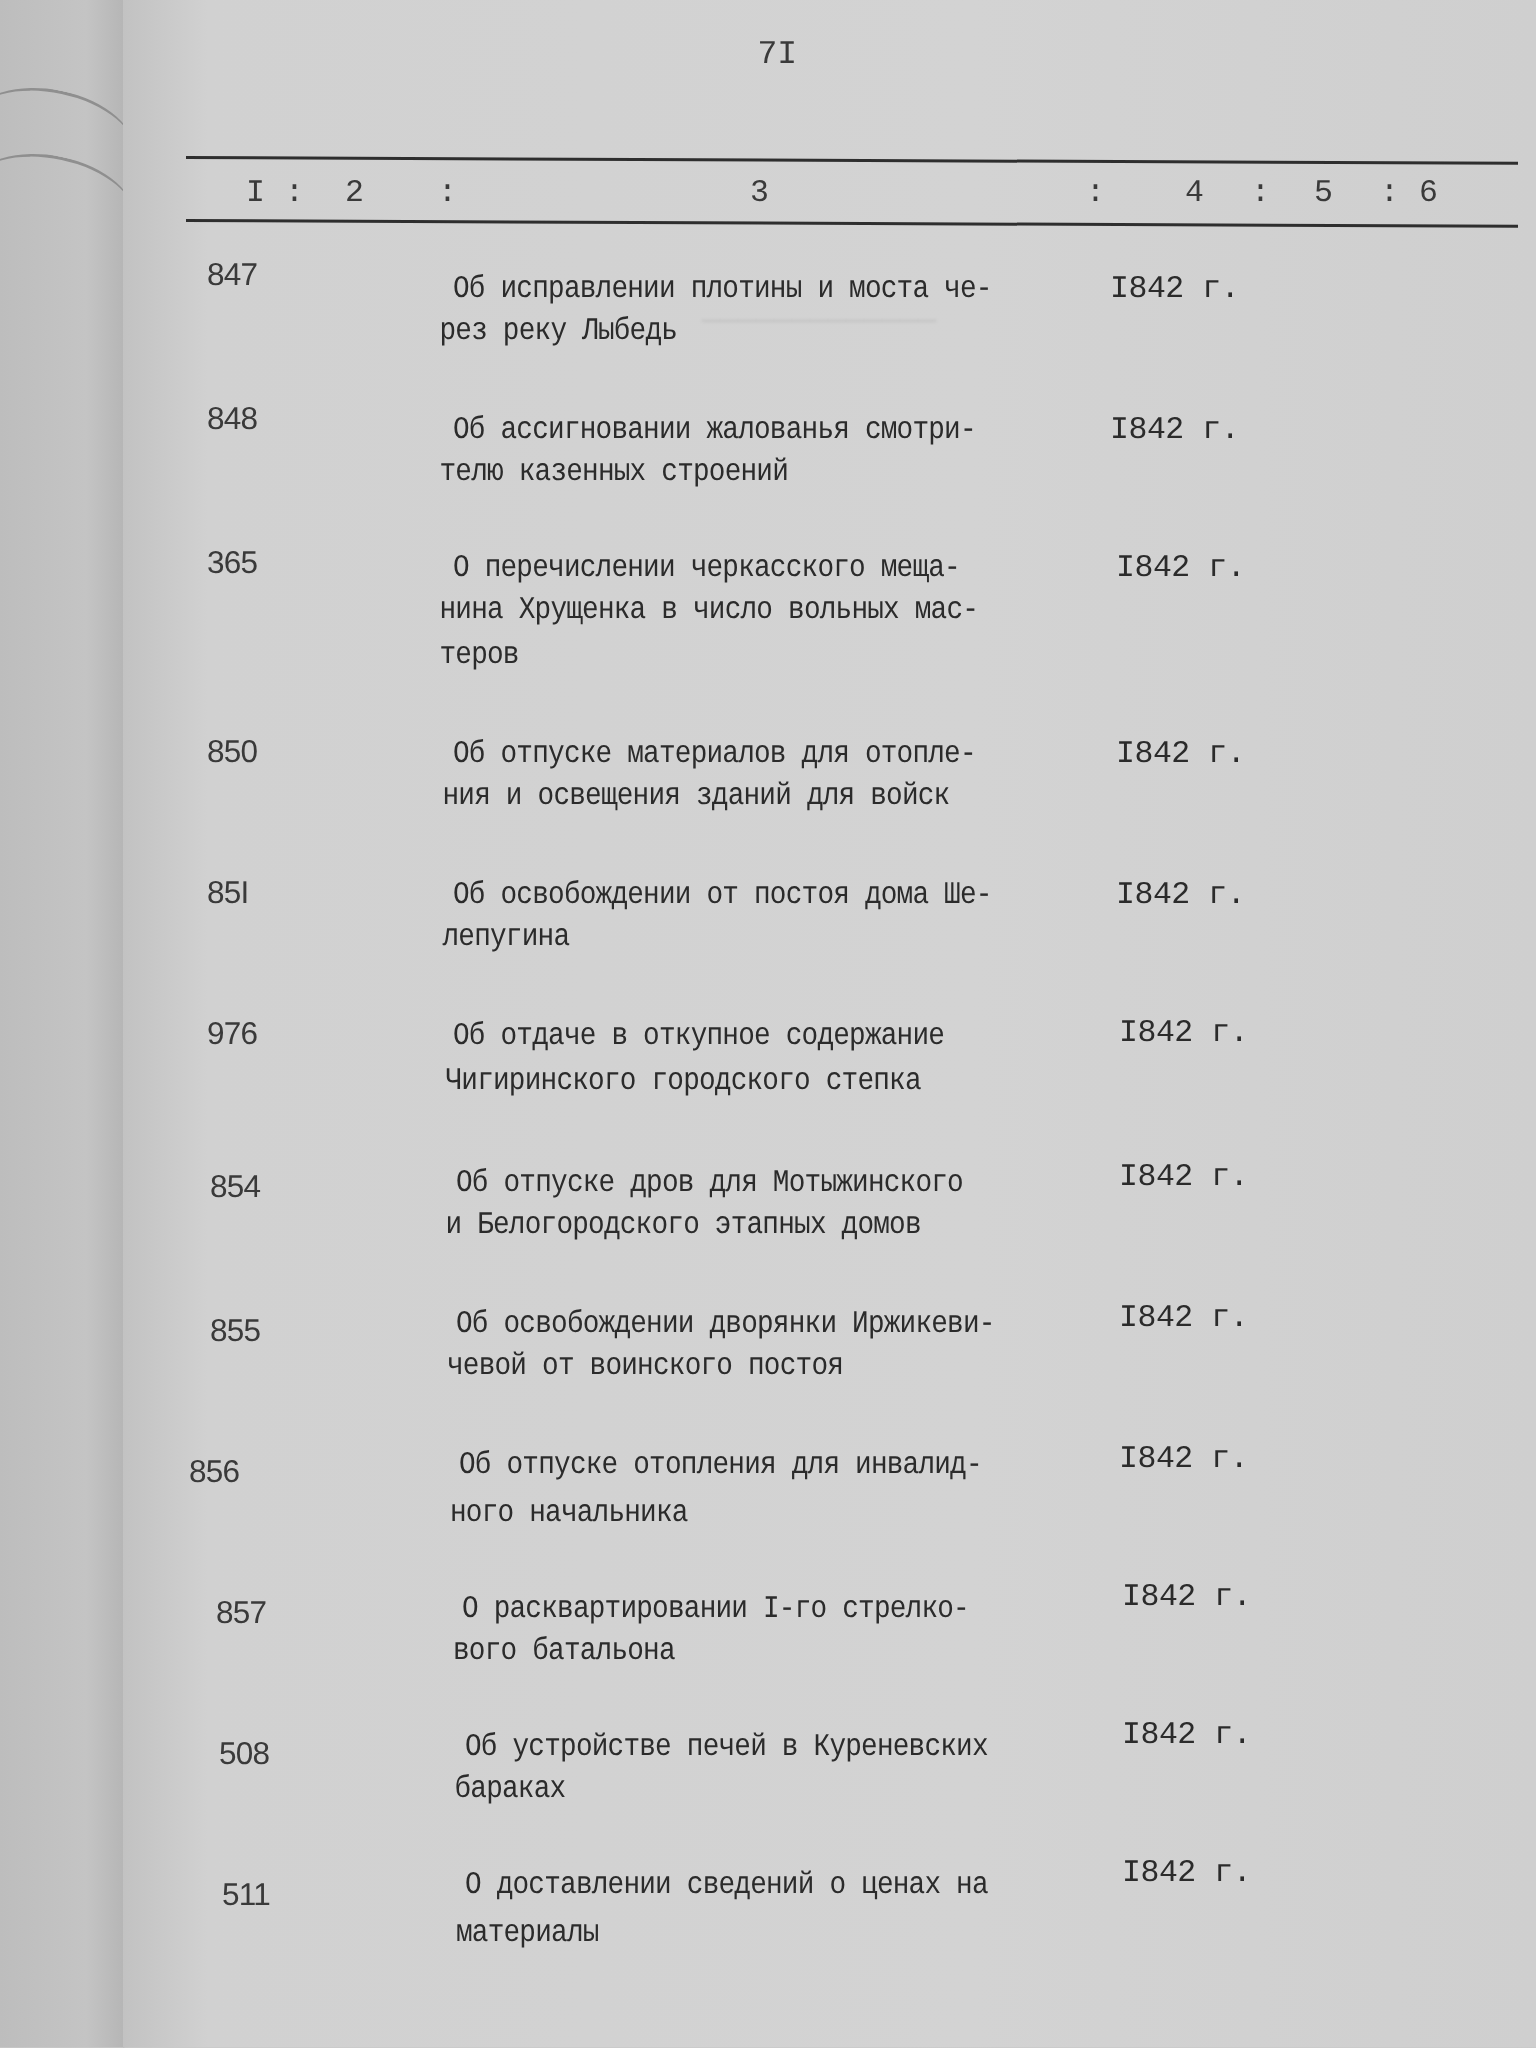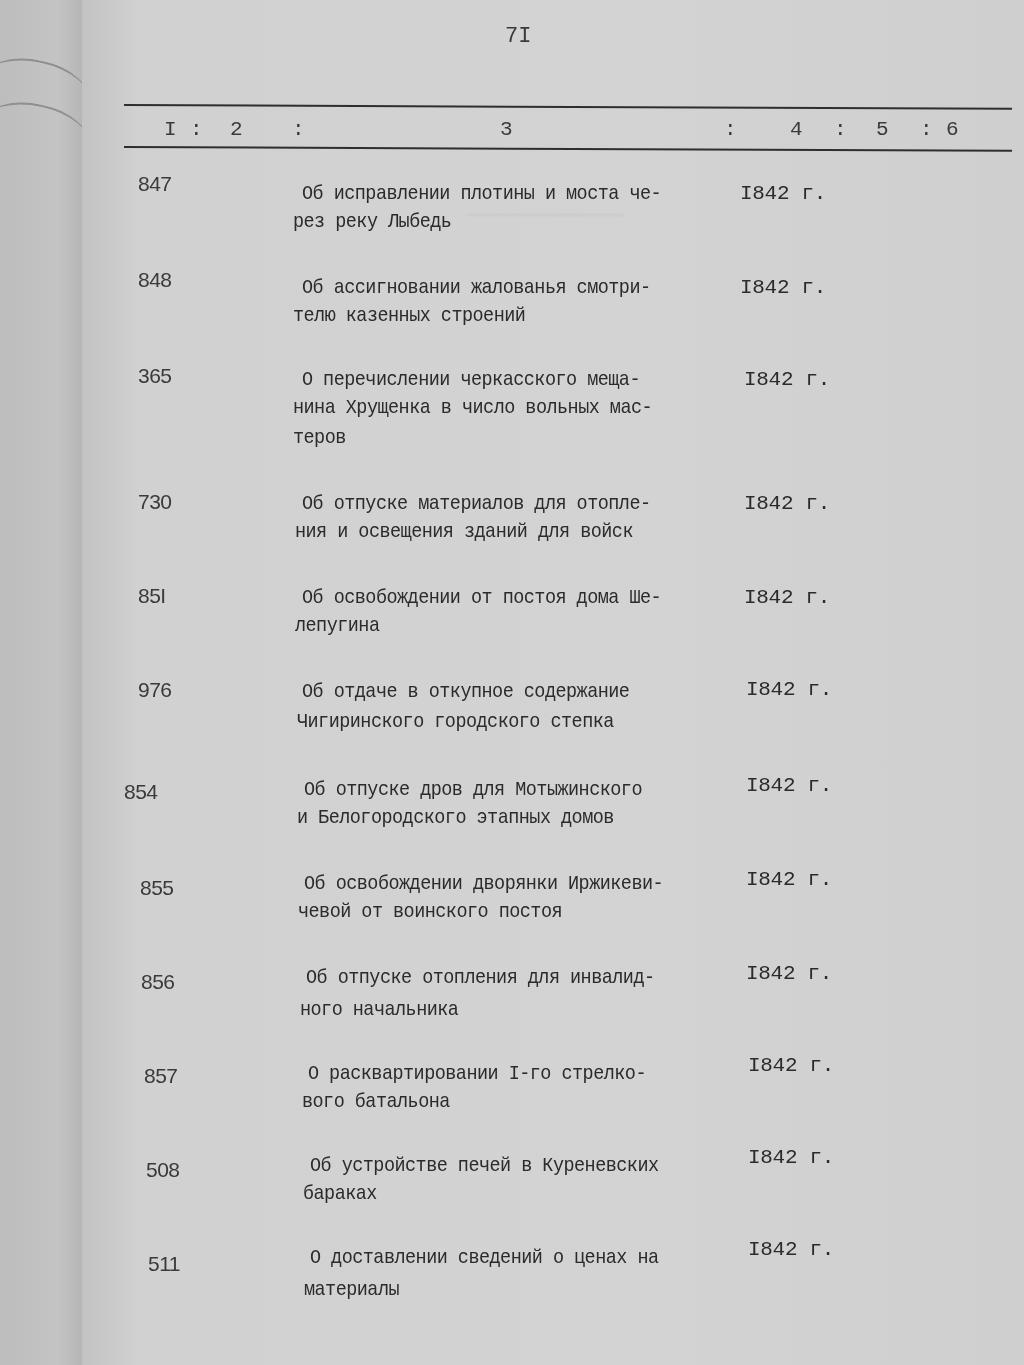--- a/index.html
+++ b/index.html
@@ -106,56 +106,56 @@
 
   <div class="entry" style="top:364px">
     <span class="num" style="left:138px;top:0">365</span>
     <span class="line" style="left:302px;top:4px">О перечислении черкасского меща-</span>
     <span class="line" style="left:293px;top:32px">нина Хрущенка в число вольных мас-</span>
     <span class="line" style="left:293px;top:62px">теров</span>
     <span class="year" style="left:744px;top:4px">I842 г.</span>
   </div>
 
   <div class="entry" style="top:490px">
-    <span class="num" style="left:138px;top:0">730</span>
+    <span class="num" style="left:138px;top:0">850</span>
     <span class="line" style="left:302px;top:2px">Об отпуске материалов для отопле-</span>
     <span class="line" style="left:295px;top:30px">ния и освещения зданий для войск</span>
     <span class="year" style="left:744px;top:2px">I842 г.</span>
   </div>
 
   <div class="entry" style="top:584px">
     <span class="num" style="left:138px;top:0">85I</span>
     <span class="line" style="left:302px;top:2px">Об освобождении от постоя дома Ше-</span>
     <span class="line" style="left:295px;top:30px">лепугина</span>
     <span class="year" style="left:744px;top:2px">I842 г.</span>
   </div>
 
   <div class="entry" style="top:678px">
     <span class="num" style="left:138px;top:0">976</span>
     <span class="line" style="left:302px;top:2px">Об отдаче в откупное содержание</span>
     <span class="line" style="left:297px;top:32px">Чигиринского городского степка</span>
     <span class="year" style="left:746px;top:0">I842 г.</span>
   </div>
 
   <div class="entry" style="top:778px">
-    <span class="num" style="left:124px;top:2px">854</span>
+    <span class="num" style="left:140px;top:2px">854</span>
     <span class="line" style="left:304px;top:0">Об отпуске дров для Мотыжинского</span>
     <span class="line" style="left:297px;top:28px">и Белогородского этапных домов</span>
     <span class="year" style="left:746px;top:-4px">I842 г.</span>
   </div>
 
   <div class="entry" style="top:872px">
     <span class="num" style="left:140px;top:4px">855</span>
     <span class="line" style="left:304px;top:0">Об освобождении дворянки Иржикеви-</span>
     <span class="line" style="left:298px;top:28px">чевой от воинского постоя</span>
     <span class="year" style="left:746px;top:-4px">I842 г.</span>
   </div>
 
   <div class="entry" style="top:966px">
-    <span class="num" style="left:141px;top:4px">856</span>
+    <span class="num" style="left:126px;top:4px">856</span>
     <span class="line" style="left:306px;top:0">Об отпуске отопления для инвалид-</span>
     <span class="line" style="left:300px;top:32px">ного начальника</span>
     <span class="year" style="left:746px;top:-4px">I842 г.</span>
   </div>
 
   <div class="entry" style="top:1062px">
     <span class="num" style="left:144px;top:2px">857</span>
     <span class="line" style="left:308px;top:0">О расквартировании I-го стрелко-</span>
     <span class="line" style="left:302px;top:28px">вого батальона</span>
     <span class="year" style="left:748px;top:-8px">I842 г.</span>

